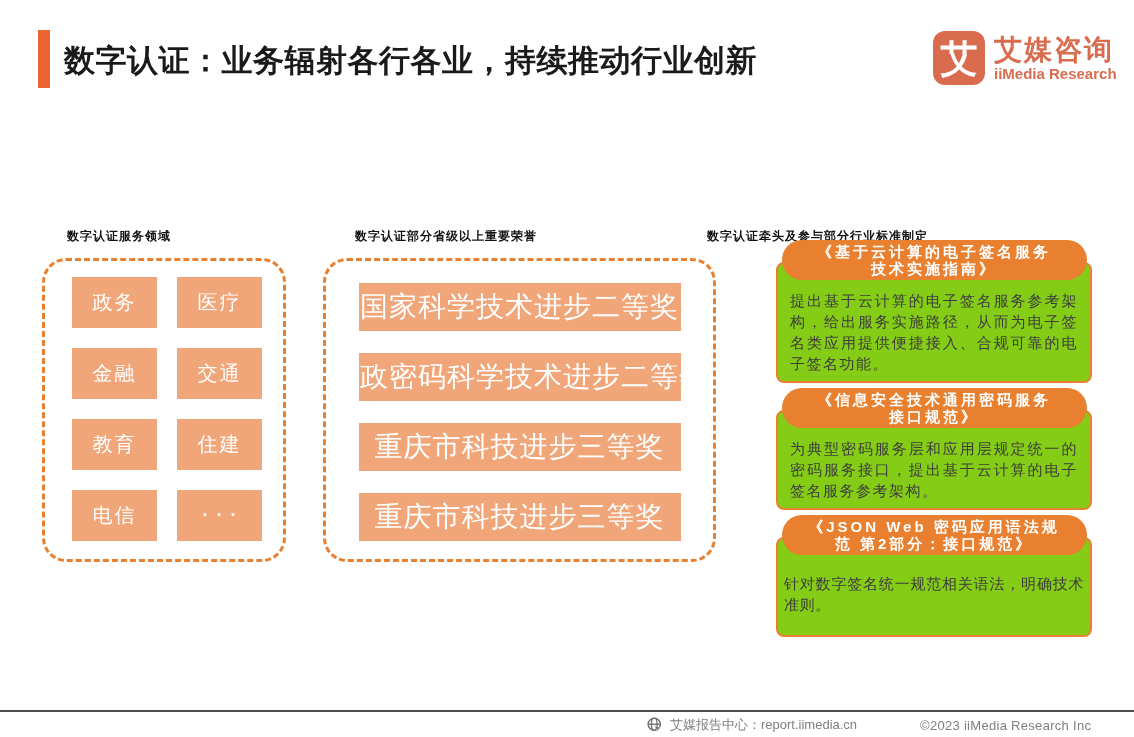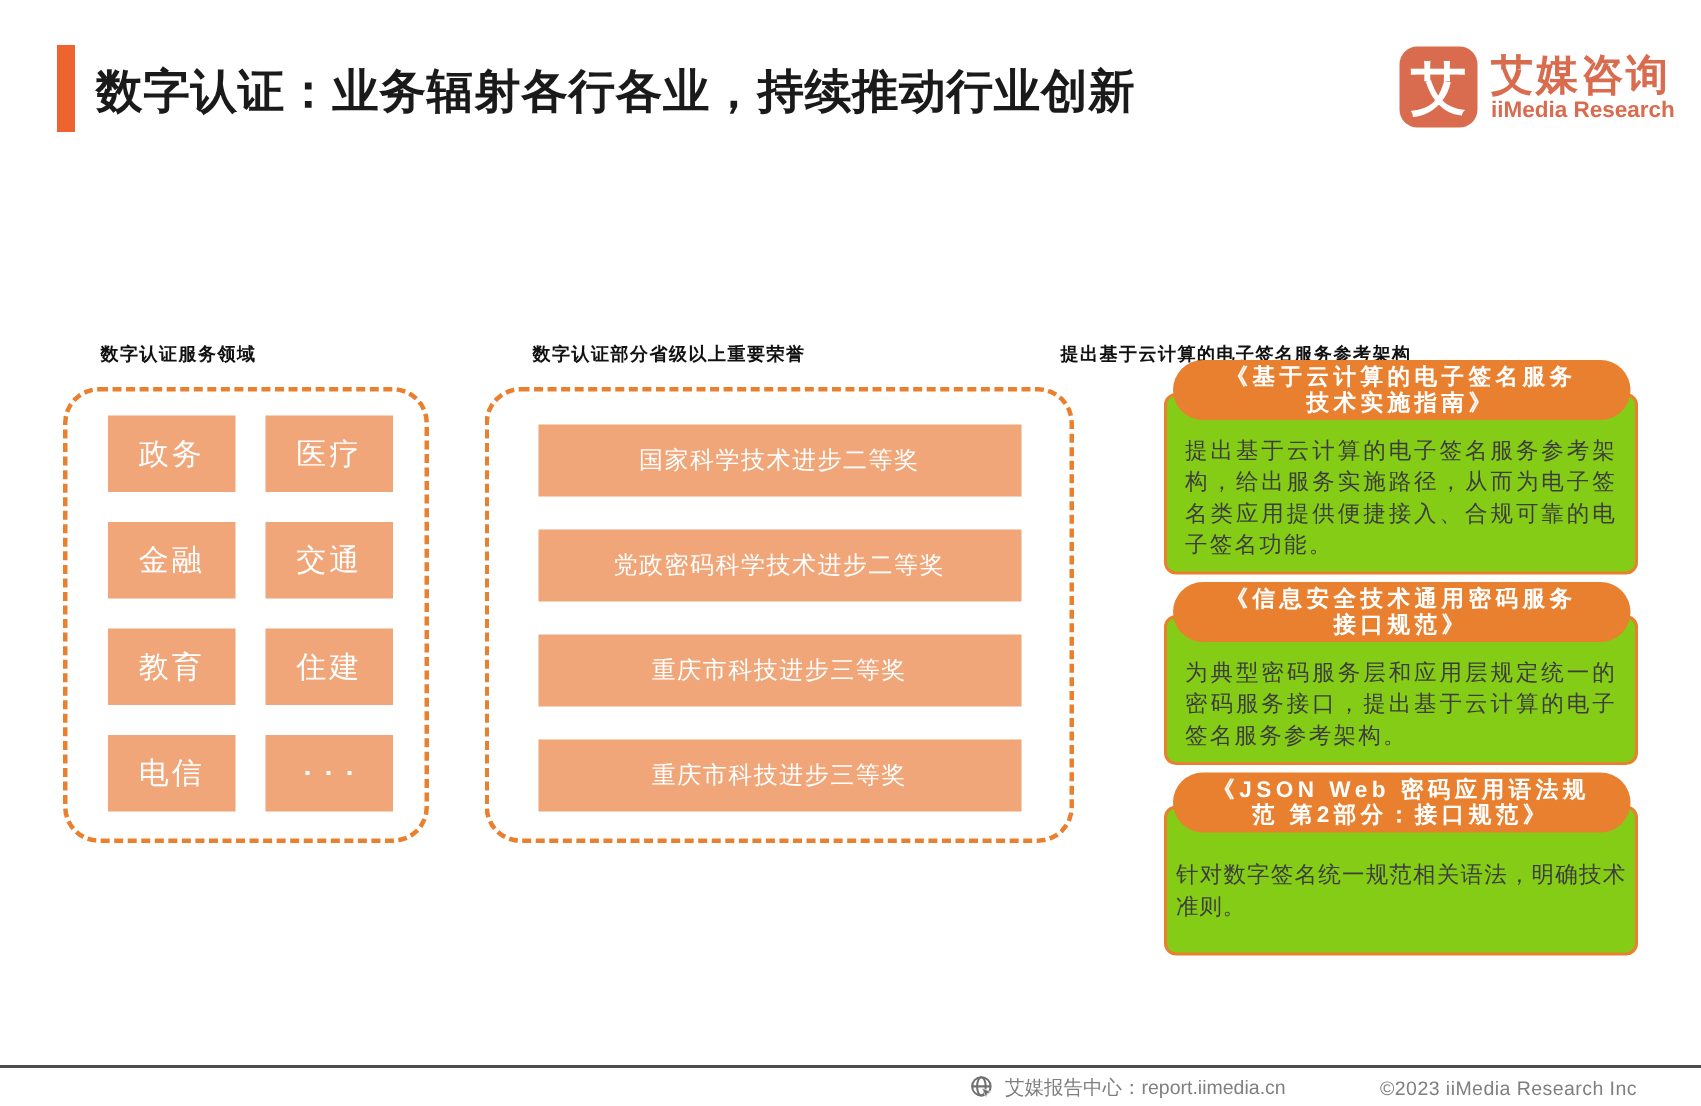--- a/index.html
+++ b/index.html
@@ -32,21 +32,21 @@
   .col-header.h-right{left:707px;}
 
   
   .left-panel{position:absolute;left:42px;top:258px;width:244px;height:304px;border:3px dashed var(--orange);border-radius:24px;padding:16px 0 0 27px;}
   .svc-grid{display:grid;grid-template-columns:85px 85px;grid-auto-rows:51px;column-gap:20px;row-gap:22px;gap:20px;}
   .svc-box{background:var(--light-orange);color:#fff;font-size:20px;display:flex;align-items:center;justify-content:center;letter-spacing:2px;}
   .svc-box.dots{letter-spacing:8px;font-weight:700;font-size:18px;padding-left:8px;}
 
   
   .mid-panel{position:absolute;left:323px;top:258px;width:393px;height:304px;border:3px dashed var(--orange);border-radius:24px;padding-top:22px;display:flex;flex-direction:column;align-items:center;gap:22px;}
-  .honor-bar{width:322px;height:48px;background:var(--light-orange);color:#fff;font-size:16px;display:flex;align-items:center;justify-content:center;letter-spacing:1px;white-space:nowrap;}
+  .honor-bar{width:322px;height:48px;background:var(--light-orange);color:#fff;font-size:28px;display:flex;align-items:center;justify-content:center;letter-spacing:1px;white-space:nowrap;}
 
   
   .right-panel{position:absolute;left:745px;top:240px;width:347px;}
   .std-card{position:relative;padding-left:31px;}
   .std-card + .std-card{margin-top:5px;}
   .std-pill{position:relative;z-index:2;width:305px;margin:0 auto;background:var(--orange);color:#fff;border-radius:20px;text-align:center;font-size:15px;font-weight:700;letter-spacing:3px;line-height:17px;padding:3px 2px;}
   .std-body{position:relative;z-index:1;margin-top:-18px;background:#84cc16;border:2px solid var(--orange);border-radius:8px;padding:26px 12px 7px;font-size:15px;line-height:21px;letter-spacing:1.5px;color:var(--body-text);text-align:justify;}
   .std-body.single{padding:34px 6px 20px;letter-spacing:.5px;}
 
   
@@ -66,21 +66,21 @@
   <div class="logo">
     <div class="logo-square">艾</div>
     <div class="logo-text">
       <div class="logo-cn">艾媒咨询</div>
       <div class="logo-en">iiMedia Research</div>
     </div>
   </div>
 
   <div class="col-header h-left">数字认证服务领域</div>
   <div class="col-header h-mid">数字认证部分省级以上重要荣誉</div>
-  <div class="col-header h-right">提出基于云计算的电子签名服务参考架构</div>
+  <div class="col-header h-right">数字认证牵头及参与部分行业标准制定</div>
 
   <div class="left-panel">
     <div class="svc-grid">
       <div class="svc-box">政务</div>
       <div class="svc-box">医疗</div>
       <div class="svc-box">金融</div>
       <div class="svc-box">交通</div>
       <div class="svc-box">教育</div>
       <div class="svc-box">住建</div>
       <div class="svc-box">电信</div>

